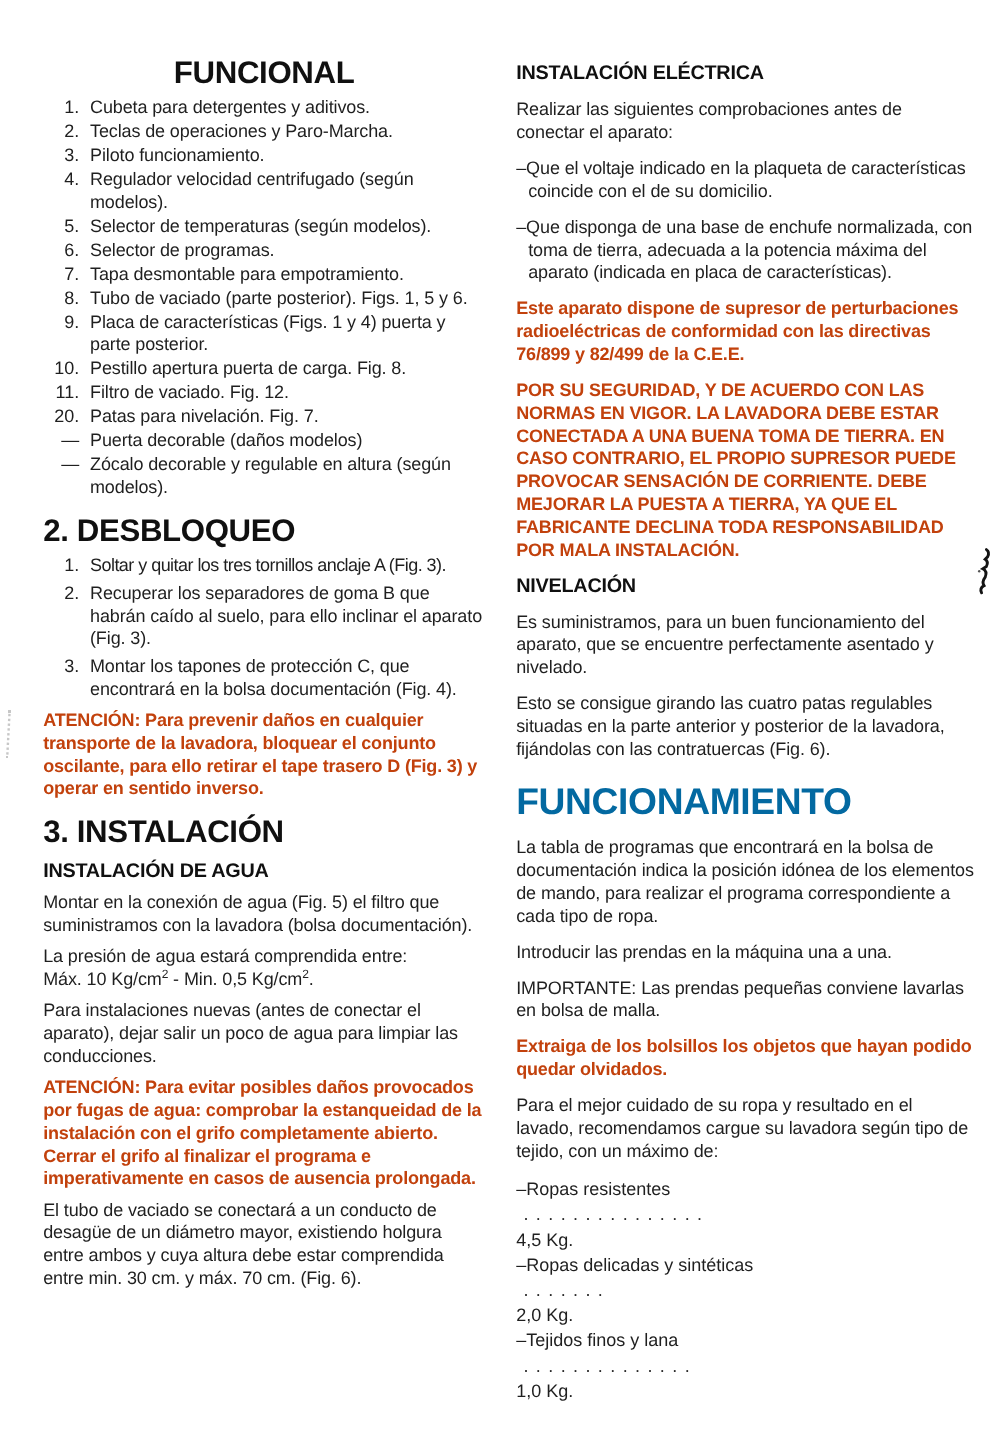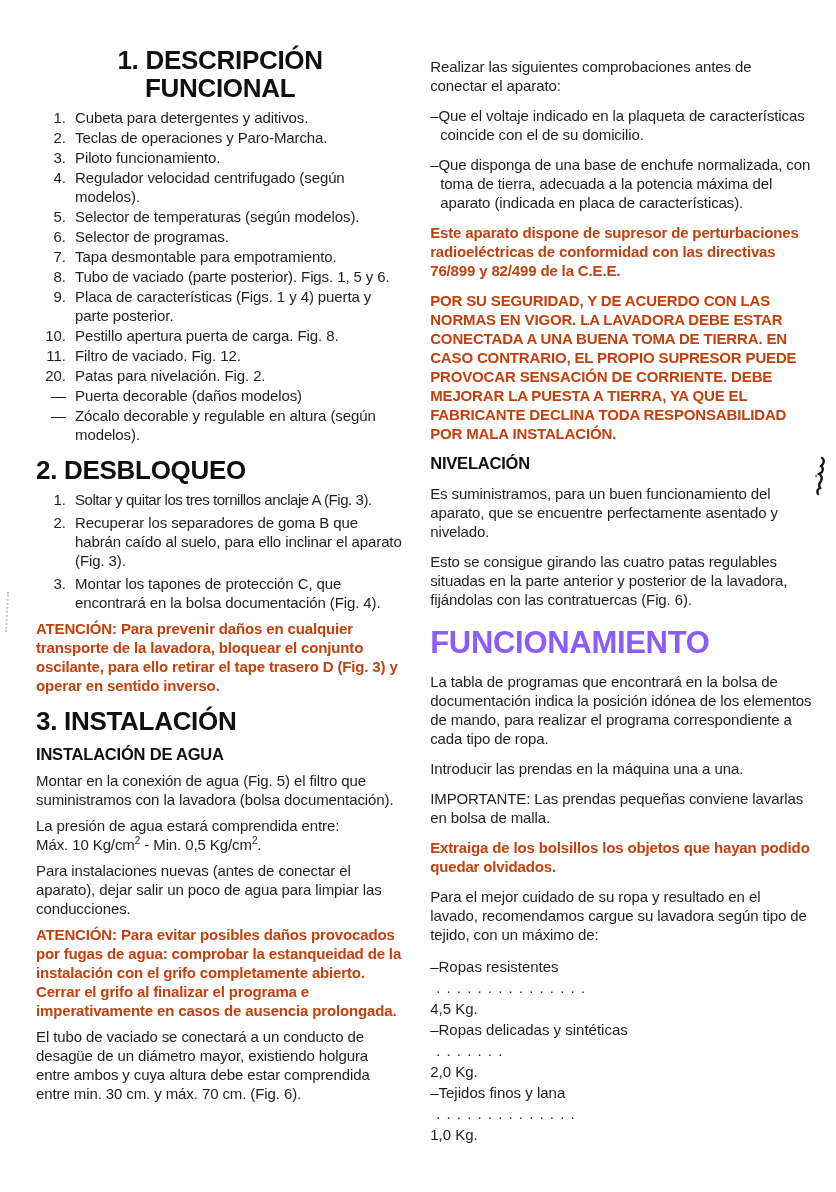--- a/index.html
+++ b/index.html
@@ -9,21 +9,21 @@
   .cols{display:flex;padding:46px 24px 0 36px;gap:16px;}
   .col{position:relative;}
   .col.left{width:378px;}
   .col.right{width:392px;padding-left:10px;}
 
   
   .h-sec{font-size:26px;font-weight:700;color:#101010;letter-spacing:-.3px;
          margin:12px 0 6px 0;line-height:1.08;}
   .h-sec.first{margin-top:0;text-align:center;}
   .h-sec.first .l2{display:block;}
-  .h-func{font-size:31px;font-weight:700;color:#8b5cf6;letter-spacing:-.3px;margin:16px 0 6px 0;}
+  .h-func{font-size:31px;font-weight:700;color:#0369a1;letter-spacing:-.3px;margin:16px 0 6px 0;}
   .h-sub{font-size:16.5px;font-weight:700;color:#101010;margin:10px 0 4px 0;letter-spacing:-.2px;}
 
   
   p{font-size:15px;line-height:19px;margin:7px 0;letter-spacing:-.1px;}
   .col.right p{margin:11px 0;}
   p.b{font-weight:700;color:#c2410c;letter-spacing:-.15px;}
   p.hang{padding-left:10px;text-indent:-10px;}
 
   
   .nlist{margin:2px 0 0 0;}
@@ -49,21 +49,20 @@
              border-left:2px dotted #9a9a9a;opacity:.55;transform:rotate(3deg);}
 </style>
 </head>
 <body>
 
 <div class="page">
   <div class="cols">
 
     <div class="col left">
       <div class="h-sec first">
-        <span class="l1">1.  DESCRIPCIÓN</span>
         <span class="l2">FUNCIONAL</span>
       </div>
 
       <div class="nlist">
         <div class="nrow">
             <span class="num">1.</span>
             <span class="txt">Cubeta para detergentes y aditivos.</span>
           </div>
         <div class="nrow">
             <span class="num">2.</span>
@@ -100,21 +99,21 @@
         <div class="nrow">
             <span class="num">10.</span>
             <span class="txt">Pestillo apertura puerta de carga. Fig. 8.</span>
           </div>
         <div class="nrow">
             <span class="num">11.</span>
             <span class="txt">Filtro de vaciado. Fig. 12.</span>
           </div>
         <div class="nrow">
             <span class="num">20.</span>
-            <span class="txt">Patas para nivelación. Fig. 2.</span>
+            <span class="txt">Patas para nivelación. Fig. 7.</span>
           </div>
         <div class="nrow">
             <span class="num">—</span>
             <span class="txt">Puerta decorable (daños modelos)</span>
           </div>
         <div class="nrow">
             <span class="num">—</span>
             <span class="txt">Zócalo decorable y regulable en altura (según modelos).</span>
           </div>
       </div>
@@ -146,20 +145,21 @@
       <p><span>La presión de agua estará comprendida entre:</span><br>
         <span>Máx. 10 Kg/cm</span><sup>2</sup><span> - Min. 0,5 Kg/cm</span><sup>2</sup><span>.</span>
       </p>
 
       <p>Para instalaciones nuevas (antes de conectar el aparato), dejar salir un poco de agua para limpiar las conducciones.</p>
       <p class="b">ATENCIÓN: Para evitar posibles daños provocados por fugas de agua: comprobar la estanqueidad de la instalación con el grifo completamente abierto. Cerrar el grifo al finalizar el programa e imperativamente en casos de ausencia prolongada.</p>
       <p>El tubo de vaciado se conectará a un conducto de desagüe de un diámetro mayor, existiendo holgura entre ambos y cuya altura debe estar comprendida entre min. 30 cm. y máx. 70 cm. (Fig. 6).</p>
     </div>
 
     <div class="col right">
+      <div class="h-sub" style="margin-top:6px;">INSTALACIÓN ELÉCTRICA</div>
 
       <p>Realizar las siguientes comprobaciones antes de conectar el aparato:</p>
       <p class="hang">–Que el voltaje indicado en la plaqueta de características coincide con el de su domicilio.</p>
       <p class="hang">–Que disponga de una base de enchufe normalizada, con toma de tierra, adecuada a la potencia máxima del aparato (indicada en placa de características).</p>
       <p class="b">Este aparato dispone de supresor de perturbaciones radioeléctricas de conformidad con las directivas 76/899 y 82/499 de la C.E.E.</p>
       <p class="b">POR SU SEGURIDAD, Y DE ACUERDO CON LAS NORMAS EN VIGOR. LA LAVADORA DEBE ESTAR CONECTADA A UNA BUENA TOMA DE TIERRA. EN CASO CONTRARIO, EL PROPIO SUPRESOR PUEDE PROVOCAR SENSACIÓN DE CORRIENTE. DEBE MEJORAR LA PUESTA A TIERRA, YA QUE EL FABRICANTE DECLINA TODA RESPONSABILIDAD POR MALA INSTALACIÓN.</p>
 
       <div class="h-sub">NIVELACIÓN</div>
       <p>Es suministramos, para un buen funcionamiento del aparato, que se encuentre perfectamente asentado y nivelado.</p>
       <p>Esto se consigue girando las cuatro patas regulables situadas en la parte anterior y posterior de la lavadora, fijándolas con las contratuercas (Fig. 6).</p>

